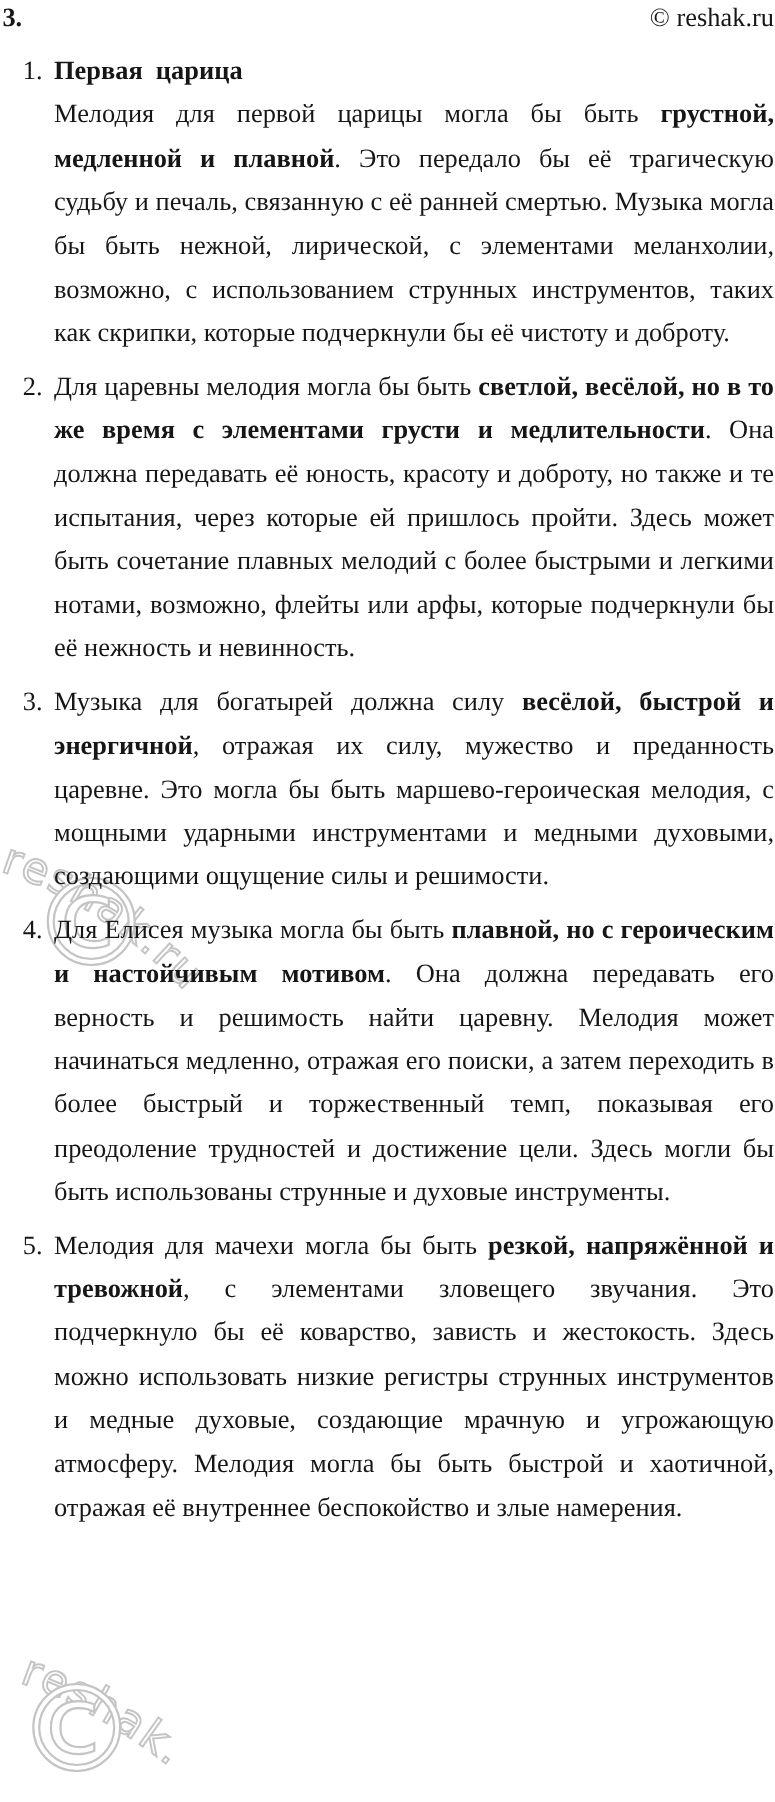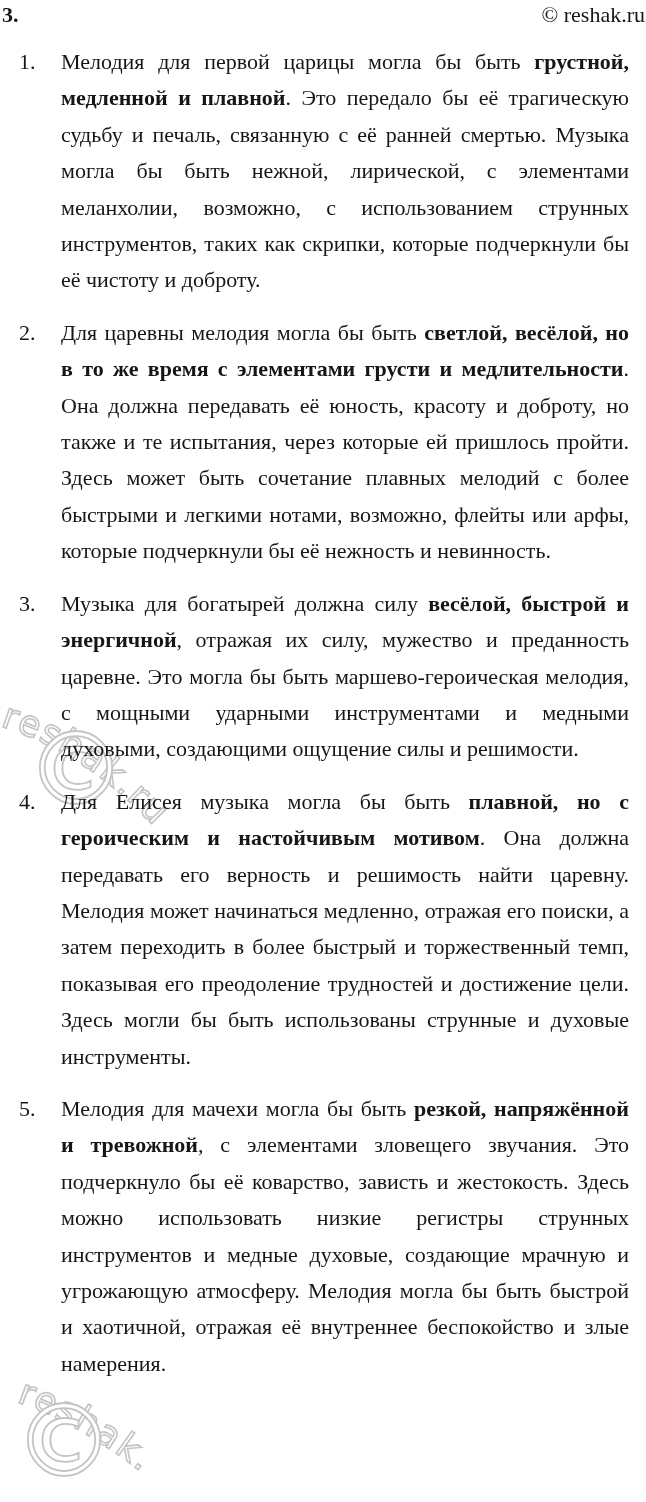--- a/index.html
+++ b/index.html
@@ -42,21 +42,21 @@
     font-size: 22px;
     line-height: 36.4px;
   }
   .title {
     font-weight: bold;
     font-size: 22px;
     line-height: 36.4px;
     white-space: pre-wrap;
   }
   .para {
-    margin: 16px;
+    margin: 0;
     font-size: 22px;
     line-height: 36.4px;
     text-align: justify;
   }
   .b { font-weight: bold; }
   .wm {
     position: absolute;
     z-index: 0;
     pointer-events: none;
   }
@@ -97,20 +97,21 @@
   <div class="hdr">
     <span class="hdr-num">3.</span>
     <span class="hdr-copy">© reshak.ru</span>
   </div>
 
 
   <div class="items">
 
     <div class="item">
       <span class="num">1.</span>
+      <div class="title">Первая  царица</div>
       <p class="para"><span>Мелодия для первой царицы могла бы быть </span><span class="b">грустной, медленной и плавной</span><span>. Это передало бы её трагическую судьбу и печаль, связанную с её ранней смертью. Музыка могла бы быть нежной, лирической, с элементами меланхолии, возможно, с использованием струнных инструментов, таких как скрипки, которые подчеркнули бы её чистоту и доброту.</span></p>
     </div>
 
     <div class="item">
       <span class="num">2.</span>
       <p class="para"><span>Для царевны мелодия могла бы быть </span><span class="b">светлой, весёлой, но в то же время с элементами грусти и медлительности</span><span>. Она должна передавать её юность, красоту и доброту, но также и те испытания, через которые ей пришлось пройти. Здесь может быть сочетание плавных мелодий с более быстрыми и легкими нотами, возможно, флейты или арфы, которые подчеркнули бы её нежность и невинность.</span></p>
     </div>
 
     <div class="item">
       <span class="num">3.</span>

